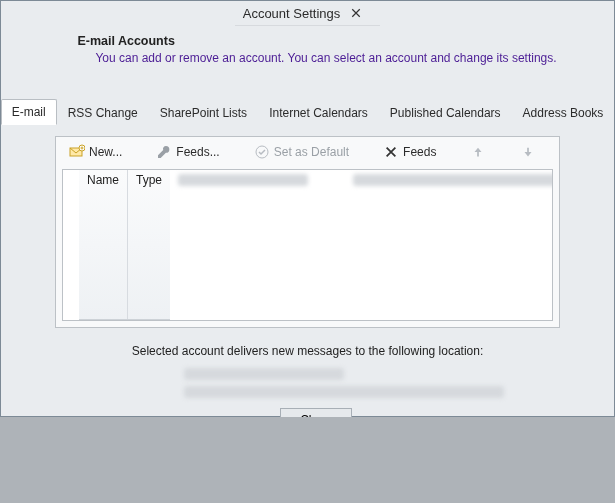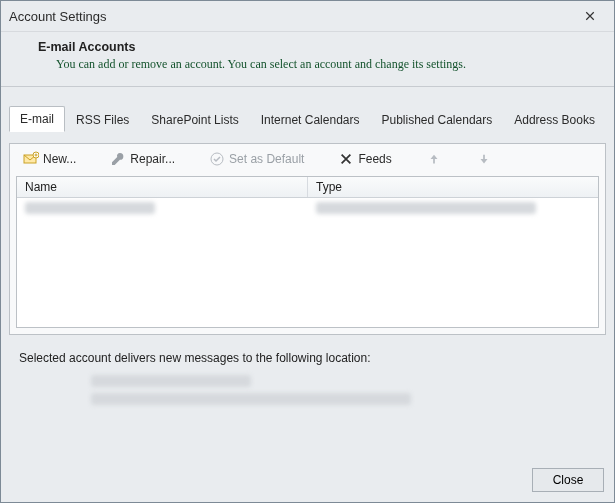--- a/index.html
+++ b/index.html
@@ -4,27 +4,28 @@
 <style>
   html, body {
     margin: 0;
     padding: 0;
     font-family: "Segoe UI", Tahoma, sans-serif;
     font-size: 12px;
     background: #aeb3b8;
   }
   .window {
     width: 615px;
-    height: 503px;
+    height: 417px;
     background: #e9ecef;
     border: 1px solid #7d8a96;
     box-sizing: border-box;
     position: relative;
     display: flex;
     flex-direction: column;
+    align-items: center;
   }
   .titlebar {
     height: 30px;
     display: flex;
     align-items: center;
     padding: 0 8px;
     background: #e9ecef;
     border-bottom: 1px solid #d7dade;
   }
   .titlebar .title {
@@ -45,24 +46,23 @@
     padding: 8px 18px 10px 18px;
     margin-left: 19px;
   }
   .header-block .heading {
     font-weight: 600;
     color: #222;
     font-size: 12.5px;
     margin-bottom: 3px;
   }
   .header-block .subheading {
-    color: #14532d;
+    color: #4c1d95;
     font-size: 12px;
     margin-left: 18px;
-    font-family: Liberation Serif, serif;
   }
   .divider {
     border-top: 1px solid #c7cbd0;
     margin: 4px 0 0 0;
   }
   .tabs {
     display: flex;
     align-items: flex-end;
     padding: 18px 8px 12px 8px;
     gap: 0;
@@ -121,21 +121,21 @@
     display: inline-flex;
     align-items: center;
     justify-content: center;
   }
   .list {
     margin: 2px 6px 6px 6px;
     border: 1px solid #bcc1c6;
     background: #fff;
     height: 150px;
     display: flex;
-    flex-direction: column;
+    padding-left: 16px;
   }
   .list-header {
     display: flex;
     background: linear-gradient(#fafbfc, #eef1f4);
     border-bottom: 1px solid #cdd2d7;
     font-size: 12px;
     color: #222;
   }
   .list-header .col {
     padding: 3px 8px;
@@ -206,21 +206,21 @@
   </div>
 
   <div class="header-block">
     <div class="heading">E-mail Accounts</div>
     <div class="subheading">You can add or remove an account. You can select an account and change its settings.</div>
   </div>
   <div class="divider"></div>
 
   <div class="tabs">
     <div class="tab active"><span>E-mail</span></div>
-    <div class="tab"><span>RSS Files</span></div>
+    <div class="tab"><span>RSS Change</span></div>
     <div class="tab"><span>SharePoint Lists</span></div>
     <div class="tab"><span>Internet Calendars</span></div>
     <div class="tab"><span>Published Calendars</span></div>
     <div class="tab"><span>Address Books</span></div>
   </div>
 
   <div class="tab-panel">
     <div class="toolbar">
       <div class="tool">
         <span class="icon">
@@ -232,21 +232,21 @@
             </svg>
         </span>
         <span>New...</span>
       </div>
       <div class="tool">
         <span class="icon">
           <svg viewBox="0 0 16 16" width="16" height="16">
               <path d="M10 2a3 3 0 0 0-2.8 4.1L2 11.3V14h2.7l5.2-5.2A3 3 0 1 0 10 2z" fill="#9aa0a6"></path>
             </svg>
         </span>
-        <span>Repair...</span>
+        <span>Feeds...</span>
       </div>
       <div class="tool disabled">
         <span class="icon">
           <svg viewBox="0 0 16 16" width="16" height="16">
               <circle cx="8" cy="8" r="6" fill="none" stroke="#b7bcc2"></circle>
               <path d="M5 8l2 2 4-4" fill="none" stroke="#b7bcc2" stroke-width="1.5"></path>
             </svg>
         </span>
         <span>Set as Default</span>
       </div>

